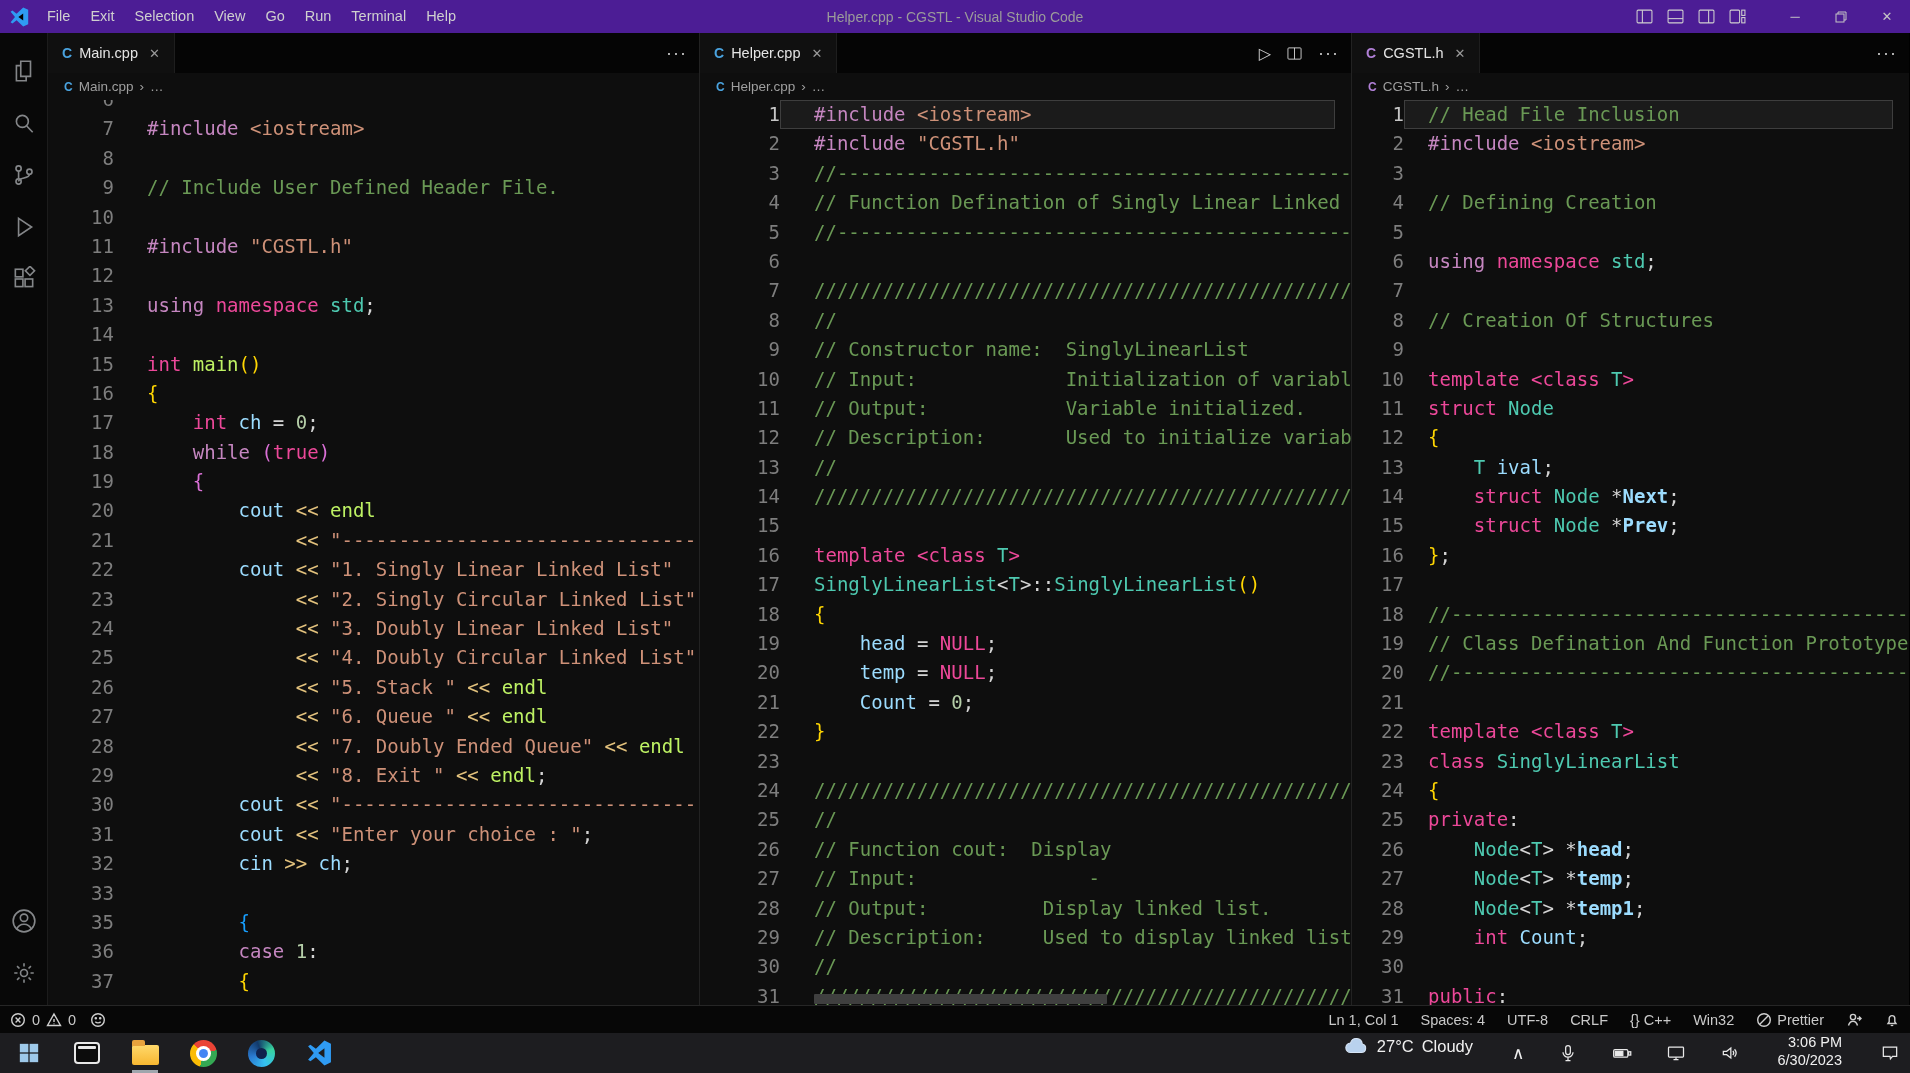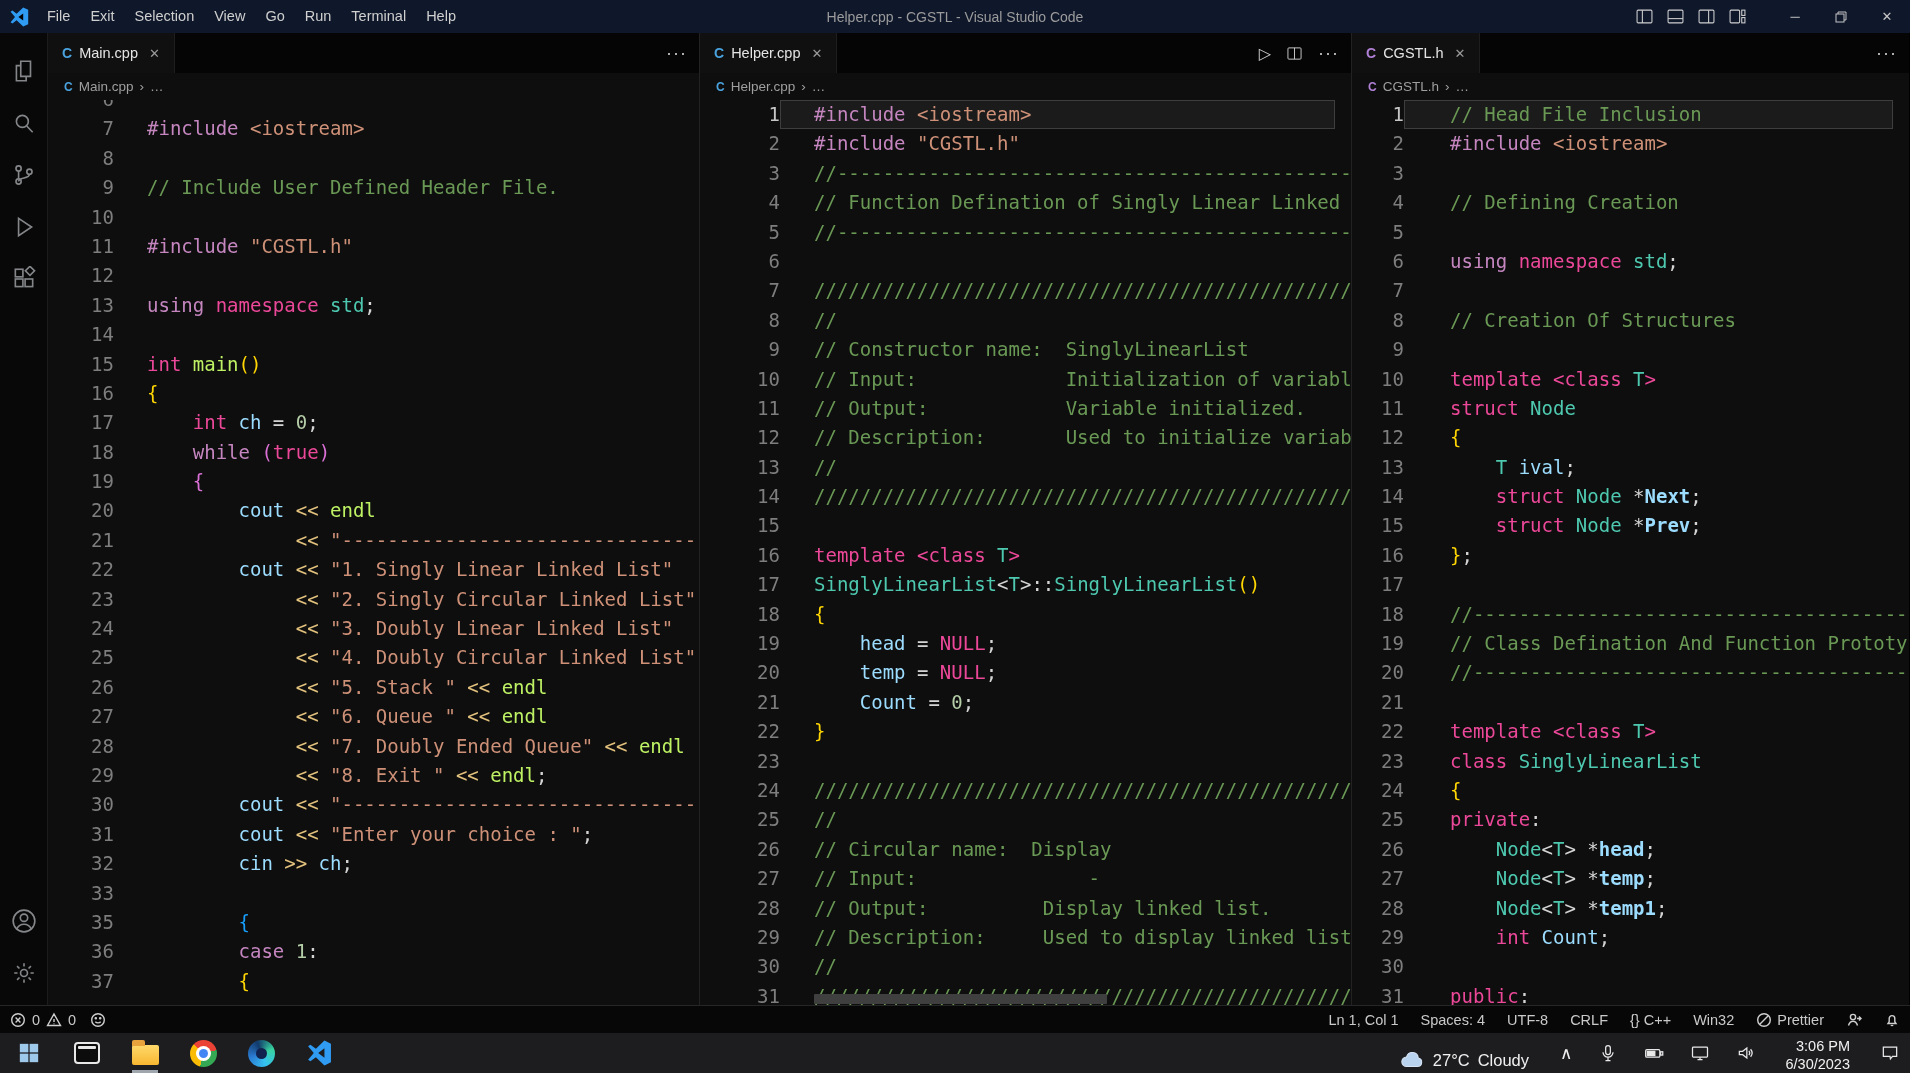--- a/index.html
+++ b/index.html
@@ -1,21 +1,21 @@
 <!DOCTYPE html>
 <html><head>
 <meta charset="utf-8">
 <style>
   * { margin:0; padding:0; box-sizing:border-box; }
   html,body { width:1910px; height:1073px; overflow:hidden; background:#000; }
   body { font-family:"Liberation Sans", sans-serif; color:#ccc; }
   .window { width:1910px; height:1073px; display:flex; flex-direction:column; }
 
   
-  .titlebar { height:33px; background:#0f172a; display:flex; align-items:center; position:relative; flex:none; }
+  .titlebar { height:33px; background:#4c1d95; display:flex; align-items:center; position:relative; flex:none; }
   .vscode-logo { width:20px; height:20px; margin:0 8px 0 9px; }
   .menus { display:flex; }
   .menu-item { padding:0 10px; font-size:14.5px; color:#cfcfcf; line-height:33px; cursor:default; }
   .win-title { position:absolute; left:0; right:0; text-align:center; font-size:14px; color:#9b9b9b; pointer-events:none; }
   .tb-right { margin-left:auto; display:flex; align-items:center; height:100%; }
   .layout-icons { display:flex; gap:14px; margin-right:26px; }
   .layout-icons svg { width:17px; height:17px; }
   .win-btn { width:46px; height:33px; display:flex; align-items:center; justify-content:center; font-size:13px; color:#c5c5c5; }
   .win-btn svg { width:12px; height:12px; }
 
@@ -40,21 +40,21 @@
   .split-svg { width:15px; height:15px; }
 
   .breadcrumb { height:27px; background:#0e0e0e; display:flex; align-items:center; gap:6px; padding-left:16px; font-size:13.5px; color:#9f9f9f; flex:none; }
   .breadcrumb .ficon { font-size:12px; }
 
   .codearea { flex:1; background:#0e0e0e; overflow:hidden; position:relative; font-family:"DejaVu Sans Mono","Liberation Mono",monospace; font-size:19px; }
   .code-line { display:flex; height:29.4px; line-height:29.4px; white-space:pre; }
   .gutter { flex:none; text-align:right; color:#7e7e7e; }
   .pane-1 .gutter { width:66px; } .pane-1 .code-text { padding-left:33px; }
   .pane-2 .gutter { width:80px; } .pane-2 .code-text { padding-left:34px; }
-  .pane-3 .gutter { width:52px; } .pane-3 .code-text { padding-left:46px; }
+  .pane-3 .gutter { width:52px; } .pane-3 .code-text { padding-left:24px; }
   .code-text { flex:1; min-width:0; overflow:hidden; }
   .code-line.active .code-text { background:rgba(255,255,255,.055); box-shadow:inset 0 0 0 1px #3e3e3e; margin-right:16px; }
   .code-line.active .gutter { color:#c6c6c6; }
 
   .tk-k{color:#C586C0} .tk-kb{color:#ec4899} .tk-t{color:#4EC9B0} .tk-fn{color:#bef264}
   .tk-v{color:#9CDCFE} .tk-vb{color:#9CDCFE;font-weight:bold} .tk-s{color:#CE9178}
   .tk-c{color:#6A9955} .tk-n{color:#B5CEA8} .tk-o{color:#D4D4D4} .tk-sh{color:#e3c27d}
   .tk-p1{color:#ffd602} .tk-p2{color:#DA70D6} .tk-p3{color:#179FFF}
 
   .hscrollbar { position:absolute; bottom:1px; left:114px; width:293px; height:10px; background:#3f3f3f; border-radius:1px; }
@@ -75,21 +75,21 @@
   .console-icon::after { content:""; position:absolute; top:2px; left:2px; right:2px; height:3px; background:#e8e8e8; border-radius:1px; }
   .folder-icon { width:27px; height:20px; background:linear-gradient(#ffd96b,#f7b731); border-radius:2px; position:relative; margin-top:4px; }
   .folder-icon::before { content:""; position:absolute; top:-5px; left:0; width:13px; height:6px; background:#e8a33d; border-radius:2px 2px 0 0; }
   .chrome-icon { width:27px; height:27px; border-radius:50%; background:conic-gradient(from -45deg,#ea4335 0 120deg,#34a853 0 240deg,#fbbc05 0 360deg); position:relative; }
   .chrome-icon::before { content:""; position:absolute; inset:6px; border-radius:50%; background:#fff; }
   .chrome-icon::after { content:""; position:absolute; inset:9px; border-radius:50%; background:#4285f4; }
   .edge-icon { width:27px; height:27px; border-radius:50%; background:conic-gradient(from 160deg,#35c1f1,#2b7cd3,#123a6b,#38d39f,#35c1f1); position:relative; }
   .edge-icon::after { content:""; position:absolute; inset:8px; border-radius:50%; background:#10224d; }
   .code-taskbar-svg { width:26px; height:26px; }
 
-  .tray { margin-left:auto; display:flex; align-items:flex-end; gap:8px; }
+  .tray { margin-left:auto; display:flex; align-items:flex-start; gap:16px; }
   .tray-item { display:flex; align-items:center; justify-content:center; padding:0 9px; height:40px; }
   .tray-item svg { width:20px; height:20px; stroke:#e9e9e9; fill:none; stroke-width:1.5; }
   .weather { display:flex; align-items:center; gap:8px; padding:0 14px; font-size:16.5px; color:#f0f0f0; }
   .weather svg { width:26px; height:26px; }
   .clock { text-align:right; font-size:14.5px; color:#f0f0f0; line-height:1.25; padding:0 12px; }
   .action-center { width:40px; }
 </style>
 </head>
 <body>
 
@@ -291,21 +291,21 @@
             <div class="code-line"><span class="gutter">16</span><span class="code-text"><span class="tk-kb">template &lt;class </span><span class="tk-t">T</span><span class="tk-kb">&gt;</span></span></div>
             <div class="code-line"><span class="gutter">17</span><span class="code-text"><span class="tk-t">SinglyLinearList</span><span class="tk-o">&lt;</span><span class="tk-t">T</span><span class="tk-o">&gt;::</span><span class="tk-t">SinglyLinearList</span><span class="tk-p1">()</span></span></div>
             <div class="code-line"><span class="gutter">18</span><span class="code-text"><span class="tk-p1">{</span></span></div>
             <div class="code-line"><span class="gutter">19</span><span class="code-text"><span class="tk-o">    </span><span class="tk-v">head</span><span class="tk-o"> = </span><span class="tk-kb">NULL</span><span class="tk-o">;</span></span></div>
             <div class="code-line"><span class="gutter">20</span><span class="code-text"><span class="tk-o">    </span><span class="tk-v">temp</span><span class="tk-o"> = </span><span class="tk-kb">NULL</span><span class="tk-o">;</span></span></div>
             <div class="code-line"><span class="gutter">21</span><span class="code-text"><span class="tk-o">    </span><span class="tk-v">Count</span><span class="tk-o"> = </span><span class="tk-n">0</span><span class="tk-o">;</span></span></div>
             <div class="code-line"><span class="gutter">22</span><span class="code-text"><span class="tk-p1">}</span></span></div>
             <div class="code-line"><span class="gutter">23</span><span class="code-text"></span></div>
             <div class="code-line"><span class="gutter">24</span><span class="code-text"><span class="tk-c">////////////////////////////////////////////////////////////////</span></span></div>
             <div class="code-line"><span class="gutter">25</span><span class="code-text"><span class="tk-c">//</span></span></div>
-            <div class="code-line"><span class="gutter">26</span><span class="code-text"><span class="tk-c">// Circular name:  Display</span></span></div>
+            <div class="code-line"><span class="gutter">26</span><span class="code-text"><span class="tk-c">// Function cout:  Display</span></span></div>
             <div class="code-line"><span class="gutter">27</span><span class="code-text"><span class="tk-c">// Input:               -</span></span></div>
             <div class="code-line"><span class="gutter">28</span><span class="code-text"><span class="tk-c">// Output:          Display linked list.</span></span></div>
             <div class="code-line"><span class="gutter">29</span><span class="code-text"><span class="tk-c">// Description:     Used to display linked list.</span></span></div>
             <div class="code-line"><span class="gutter">30</span><span class="code-text"><span class="tk-c">//</span></span></div>
             <div class="code-line"><span class="gutter">31</span><span class="code-text"><span class="tk-c">////////////////////////////////////////////////////////////////</span></span></div>
           </div>
         <div class="hscrollbar"></div>
       </div>
     </div>
 

